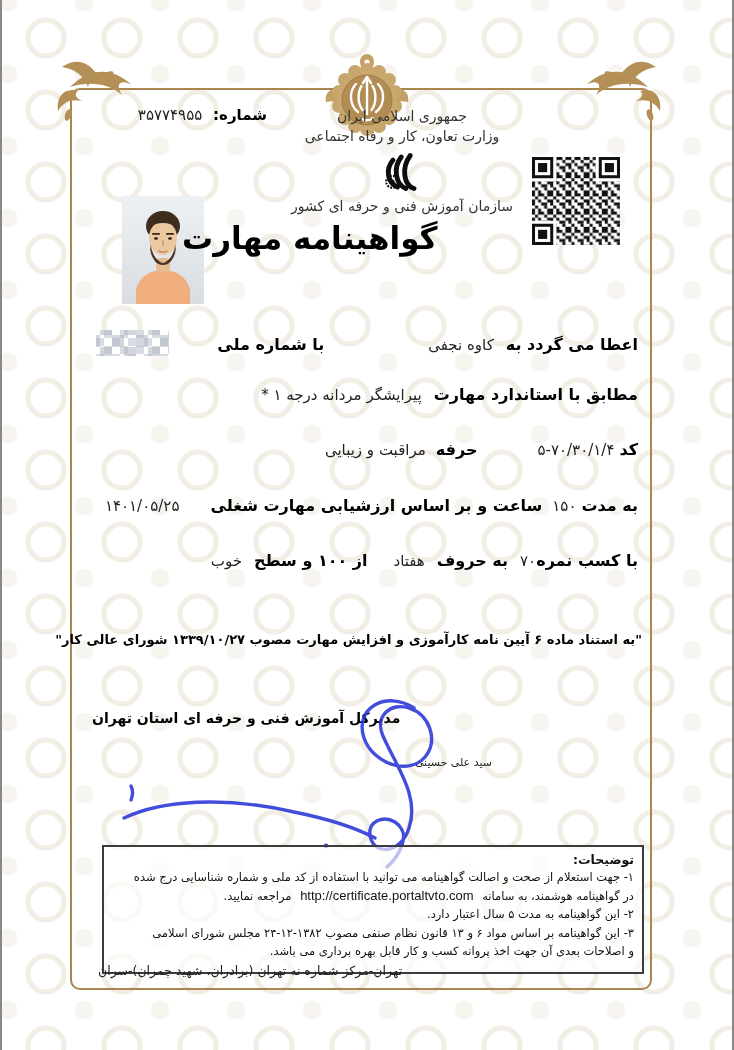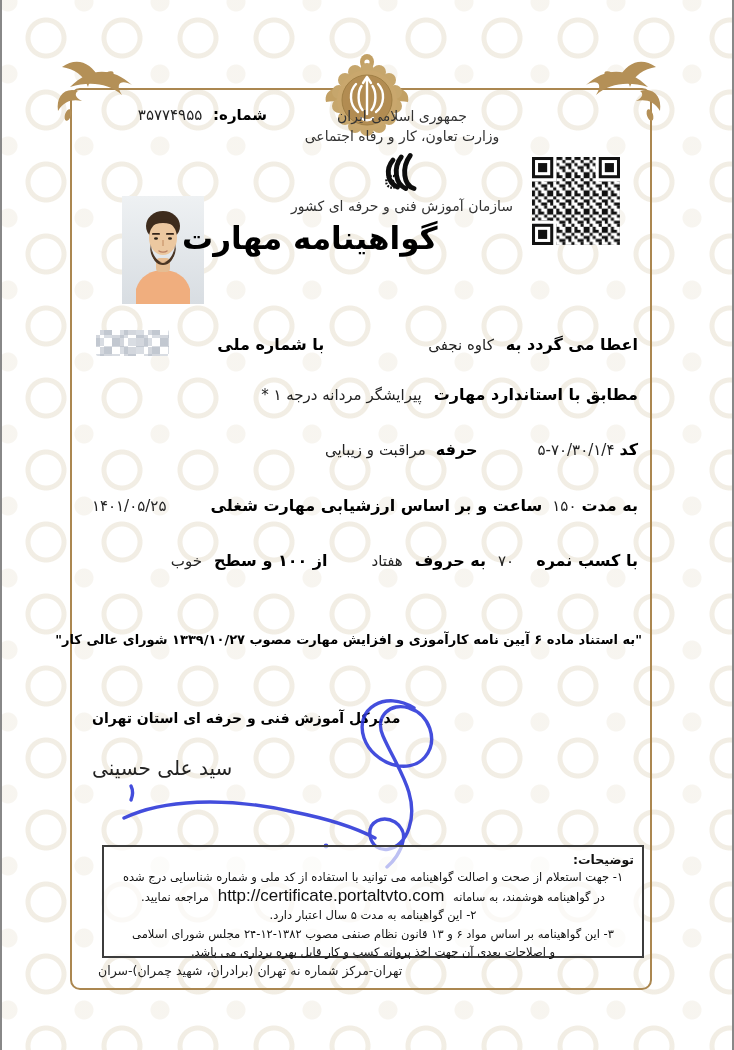--- a/index.html
+++ b/index.html
@@ -11,45 +11,45 @@
       radial-gradient(circle, rgba(208,193,160,0) 15px, rgba(208,193,160,0.28) 16px, rgba(208,193,160,0.28) 20px, rgba(208,193,160,0) 21px),
       radial-gradient(circle, rgba(208,193,160,0.16) 0 9px, rgba(208,193,160,0) 10px);
     background-size:76px 72px,76px 72px;
     background-position:6px 2px,44px 38px;
   }
   .frame{position:absolute;left:68px;top:88px;width:578px;height:898px;border:2.5px solid #ab8750;border-radius:10px;}
   .abs{position:absolute;}
   .b{font-weight:bold;color:#000;}
   .row{position:absolute;left:94px;right:94px;display:flex;align-items:baseline;white-space:nowrap;font-size:15px;}
   .row .lbl{font-size:16px;font-weight:bold;color:#000;}
-  .mr10{margin-right:10px}.mr12{margin-right:12px}.mr18{margin-right:5px}.mr22{margin-right:22px}
-  .mr30{margin-right:44px}.mr35{margin-right:44px}.mr48{margin-right:48px}.mr60{margin-right:60px}.mr70{margin-right:104px}
+  .mr10{margin-right:10px}.mr12{margin-right:12px}.mr18{margin-right:5px}.mr22{}
+  .mr30{margin-right:26px}.mr35{margin-right:31px}.mr48{margin-right:48px}.mr60{margin-right:60px}.mr70{margin-right:104px}
   .num{direction:ltr;unicode-bidi:isolate;}
   .serial{left:90px;top:106px;width:175px;font-size:15px;}
   .serial .line{margin-bottom:18px;white-space:nowrap;}
   .hdr{left:280px;top:106px;width:240px;text-align:center;font-size:14px;color:#333;line-height:20px;}
   .title{left:180px;top:220px;width:360px;text-align:left;font-size:31px;font-weight:bold;color:#000;}
   .pixelated{
     display:inline-block;width:118px;height:26px;position:relative;top:6px;border-radius:2px;
     background-image:
       repeating-conic-gradient(rgba(175,182,194,0.55) 0% 25%, rgba(255,255,255,0) 0% 50%),
       repeating-conic-gradient(#d9dde3 0% 25%, #ffffff 0% 50%);
     background-size:24px 24px,16px 16px;
     background-position:4px 5px,0 0;
   }
   .legal{left:90px;right:90px;top:632px;text-align:center;font-size:13px;font-weight:bold;color:#000;white-space:nowrap;}
   .sig-title{left:90px;top:710px;width:400px;text-align:left;font-size:14px;font-weight:bold;color:#000;}
-  .sig-name{left:90px;top:756px;width:400px;text-align:left;font-size:20px;color:#222;}
+  .sig-name{left:90px;top:756px;width:400px;text-align:right;font-size:11px;color:#222;}
   .notes{
     left:100px;top:845px;width:522px;height:104px;border:2px solid #3c3c3c;background:rgba(255,255,255,0.65);
-    padding:5px 8px 0 8px;font-size:11.5px;line-height:18.5px;color:#111;
+    padding:5px 8px 16px 8px;font-size:11.5px;line-height:18.5px;color:#111;
   }
-  .notes .nline{white-space:nowrap;overflow:hidden;text-align:center;}
+  .notes .nline{white-space:nowrap;overflow:hidden;}
   .notes .nhead{font-size:12.5px;font-weight:bold;line-height:16px;}
-  .url{direction:ltr;unicode-bidi:isolate;font-size:17px;font-family:"Liberation Sans",sans-serif;color:#111;}
+  .url{direction:ltr;unicode-bidi:isolate;font-size:13px;font-family:"Liberation Sans",sans-serif;color:#111;}
   .addr{left:96px;right:96px;top:963px;text-align:left;font-size:12.5px;color:#222;white-space:nowrap;}
   .addr-inner{display:inline-block;direction:rtl;}
 </style>
 </head>
 <body>
 
 <div class="page">
 
   <div class="frame"></div>
 

